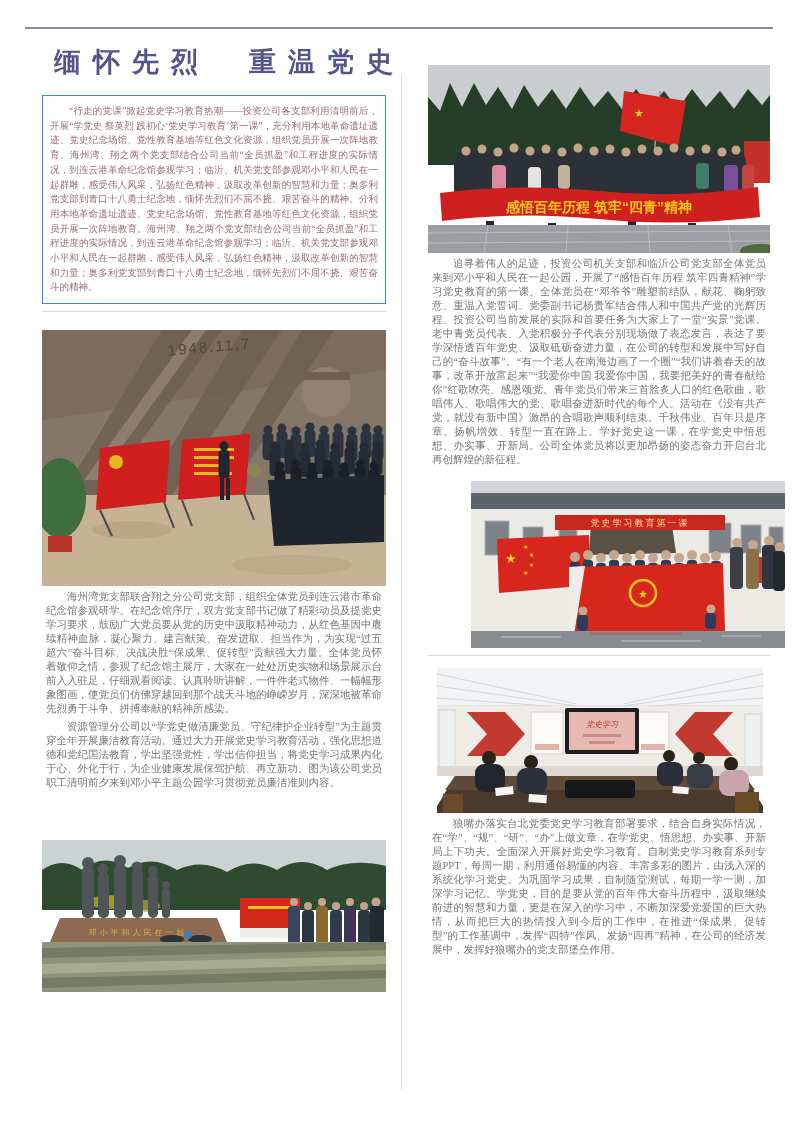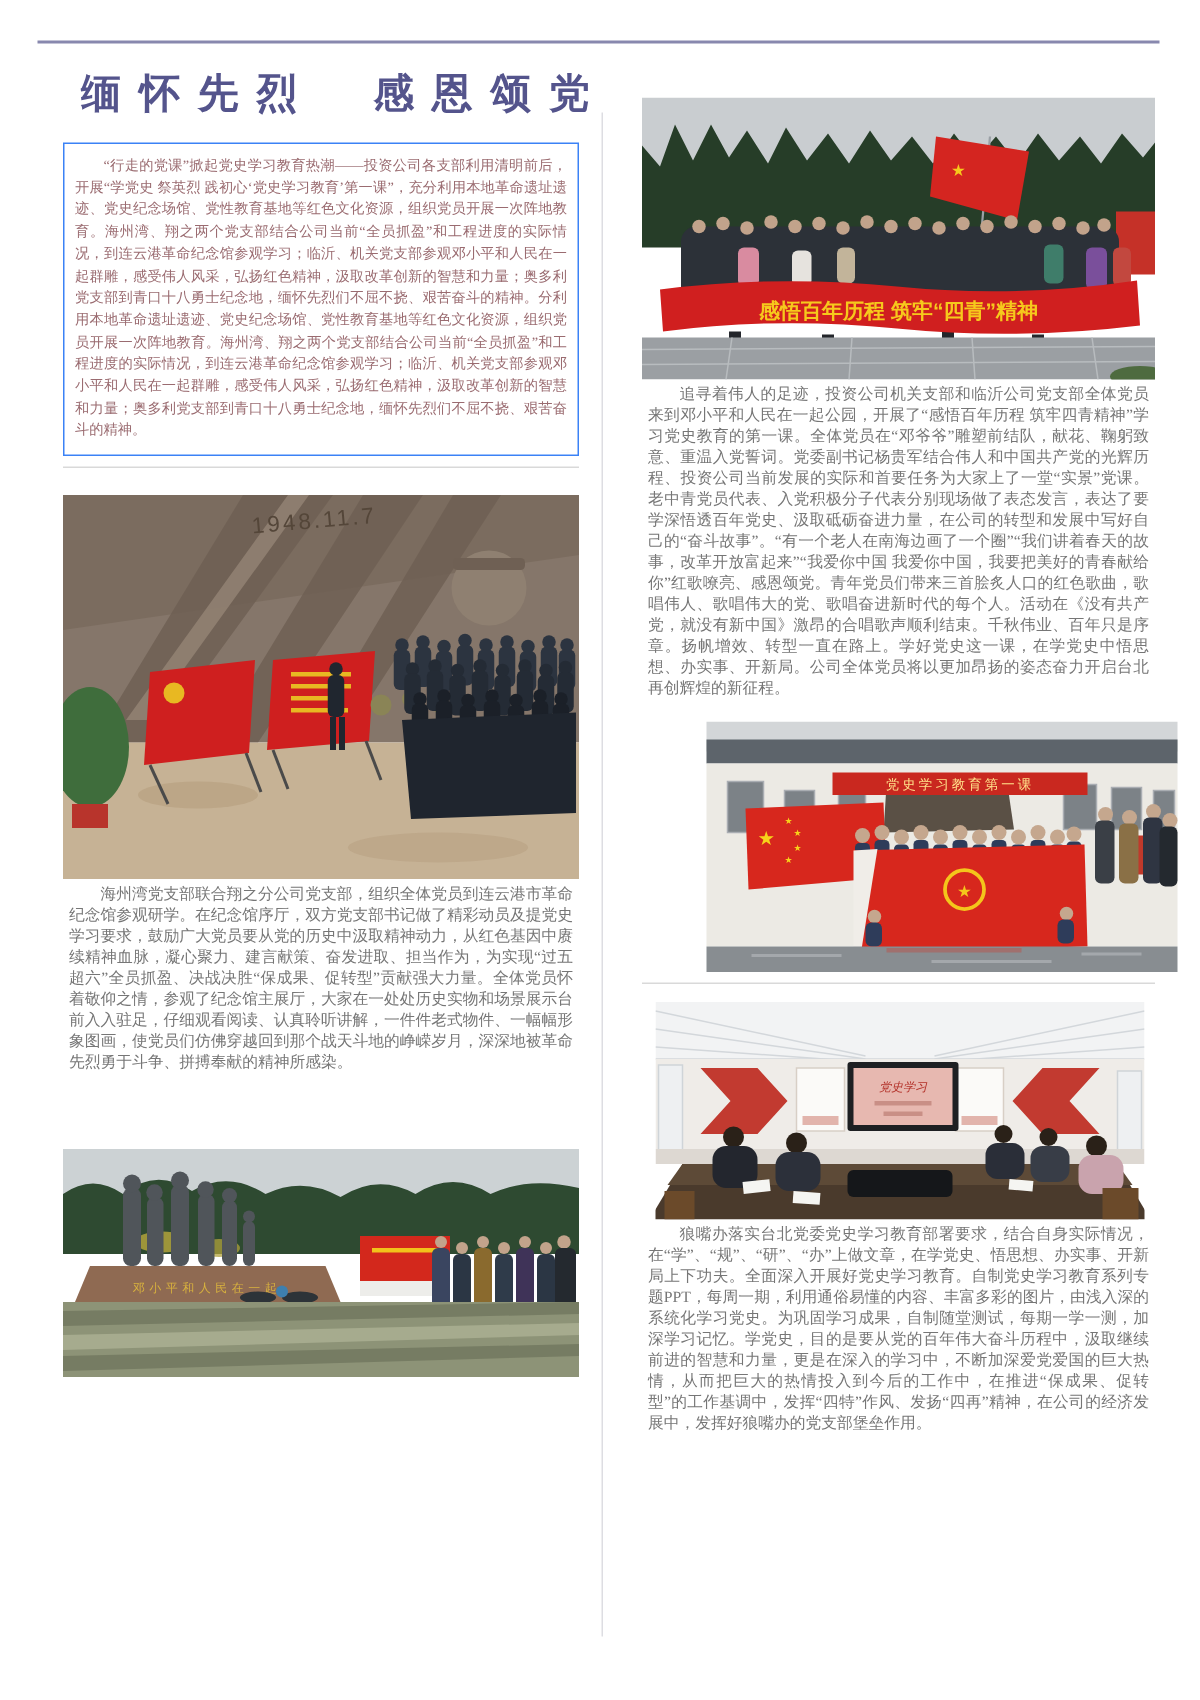--- a/index.html
+++ b/index.html
@@ -19,21 +19,21 @@
   .photo{display:block;}
   .photo svg{display:block;width:100%;height:100%;}
   svg text{font-family:"Liberation Sans","DejaVu Sans",sans-serif;}
   .mt14{margin-top:14px;} .mt18{margin-top:18px;} .mt12{margin-top:12px;font-style:italic;} .mt33{margin-top:33px;} .mt9{margin-top:9px;}
 </style>
 </head>
 <body>
 
 <div class="page">
   <div class="top-rule"></div>
-  <div class="page-title">缅怀先烈　感恩颂党</div>
+  <div class="page-title">缅怀先烈　重温党史</div>
   <div class="col-divider"></div>
 
   <div class="col col-left">
 
     <div class="hbox">“行走的党课”掀起党史学习教育热潮——投资公司各支部利用清明前后，开展“学党史 祭英烈 践初心‘党史学习教育’第一课”，充分利用本地革命遗址遗迹、党史纪念场馆、党性教育基地等红色文化资源，组织党员开展一次阵地教育。海州湾、翔之两个党支部结合公司当前“全员抓盈”和工程进度的实际情况，到连云港革命纪念馆参观学习；临沂、机关党支部参观邓小平和人民在一起群雕，感受伟人风采，弘扬红色精神，汲取改革创新的智慧和力量；奥多利党支部到青口十八勇士纪念地，缅怀先烈们不屈不挠、艰苦奋斗的精神。分利用本地革命遗址遗迹、党史纪念场馆、党性教育基地等红色文化资源，组织党员开展一次阵地教育。海州湾、翔之两个党支部结合公司当前“全员抓盈”和工程进度的实际情况，到连云港革命纪念馆参观学习；临沂、机关党支部参观邓小平和人民在一起群雕，感受伟人风采，弘扬红色精神，汲取改革创新的智慧和力量；奥多利党支部到青口十八勇士纪念地，缅怀先烈们不屈不挠、艰苦奋斗的精神。</div>
     <div class="thin-rule"></div>
 
     <div class="photo mt18" style="width:344px;height:256px;">
       <svg viewBox="0 0 344 256">
         <defs>
@@ -113,22 +113,23 @@
               <use href="#fg1" x="286" y="134"></use>
               <use href="#fg1" x="302" y="137"></use>
               <use href="#fg1" x="318" y="134"></use>
               <use href="#fg1" x="332" y="136"></use>
             </g>
           <polygon points="226,150 342,145 342,212 232,216" fill="#1f252e"></polygon>
         </g>
       </svg>
     </div>
 
-    <p class="body mt14">海州湾党支部联合翔之分公司党支部，组织全体党员到连云港市革命纪念馆参观研学。在纪念馆序厅，双方党支部书记做了精彩动员及提党史学习要求，鼓励广大党员要从党的历史中汲取精神动力，从红色基因中赓续精神血脉，凝心聚力、建言献策、奋发进取、担当作为，为实现“过五超六”全员抓盈、决战决胜“保成果、促转型”贡献强大力量。全体党员怀着敬仰之情，参观了纪念馆主展厅，大家在一处处历史实物和场景展示台前入入驻足，仔细观看阅读、认真聆听讲解，一件件老式物件、一幅幅形象图画，使党员们仿佛穿越回到那个战天斗地的峥嵘岁月，深深地被革命先烈勇于斗争、拼搏奉献的精神所感染。</p>
-
+    <p class="body mt14">海州湾党支部联合翔之分公司党支部，组织全体党员到连云港市革命纪念馆参观研学。在纪念馆序厅，双方党支部书记做了精彩动员及提党史学习要求，鼓励广大党员要从党的历史中汲取精神动力，从红色基因中赓续精神血脉，凝心聚力、建言献策、奋发进取、担当作为，为实现“过五超六”奋斗目标、决战决胜“保成果、促转型”贡献强大力量。全体党员怀着敬仰之情，参观了纪念馆主展厅，大家在一处处历史实物和场景展示台前入入驻足，仔细观看阅读、认真聆听讲解，一件件老式物件、一幅幅形象图画，使党员们仿佛穿越回到那个战天斗地的峥嵘岁月，深深地被革命先烈勇于斗争、拼搏奉献的精神所感染。</p>
+
+    <p class="body mt33">资源管理分公司以“学党史做清廉党员、守纪律护企业转型”为主题贯穿全年开展廉洁教育活动。通过大力开展党史学习教育活动，强化思想道德和党纪国法教育，学出坚强党性，学出信仰担当，将党史学习成果内化于心、外化于行，为企业健康发展保驾护航、再立新功。图为该公司党员职工清明前夕来到邓小平主题公园学习贯彻党员廉洁准则内容。</p>
 
     <div class="photo mt33" style="width:344px;height:186px;">
       <svg viewBox="0 0 344 152">
         <rect width="344" height="60" fill="#ccd2d4"></rect>
         <path d="M0,70 L0,30 Q20,16 40,30 Q62,12 86,28 Q110,14 135,30 Q160,18 185,32 Q210,16 235,30 Q260,14 285,30 Q310,18 344,26 L344,70 Z" fill="#2e4a31"></path>
         <ellipse cx="66" cy="62" rx="18" ry="7" fill="#b0a23c" opacity="0.85"></ellipse>
         <ellipse cx="104" cy="66" rx="14" ry="6" fill="#b0a23c" opacity="0.75"></ellipse>
         <g fill="#50555a">
           <rect x="40" y="26" width="12" height="52" rx="5"></rect>
             <circle cx="46" cy="23" r="6"></circle>

